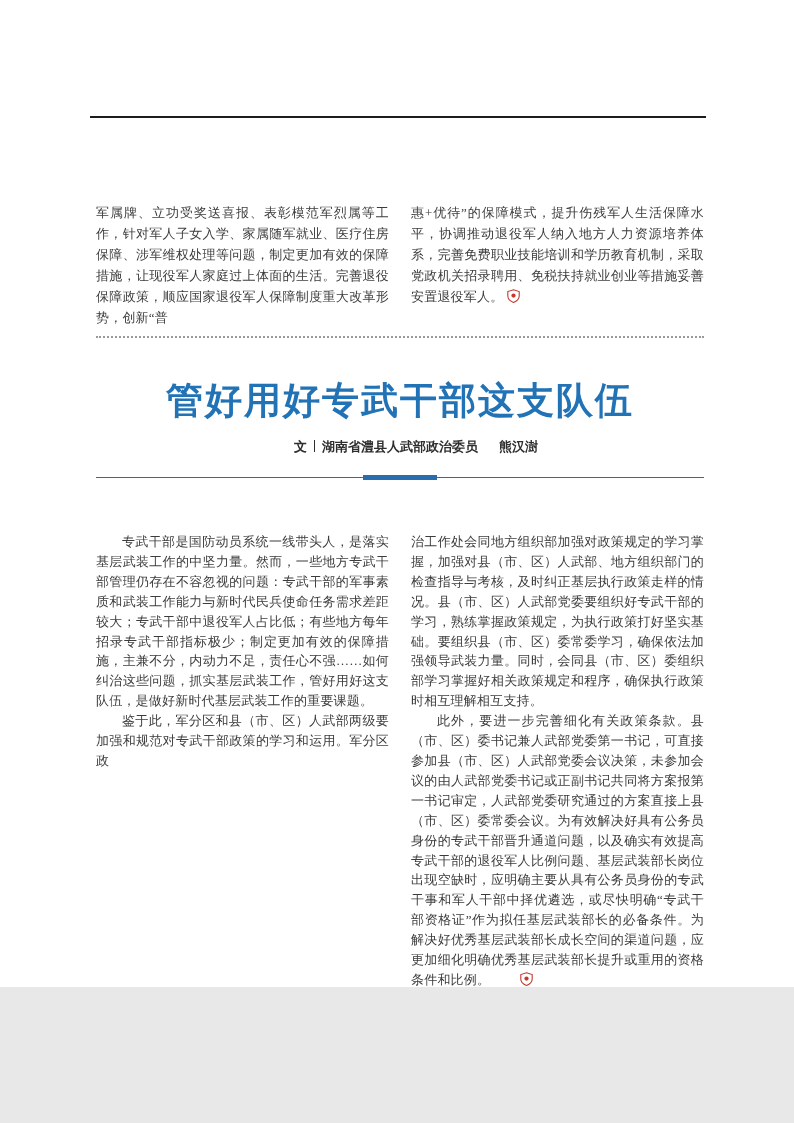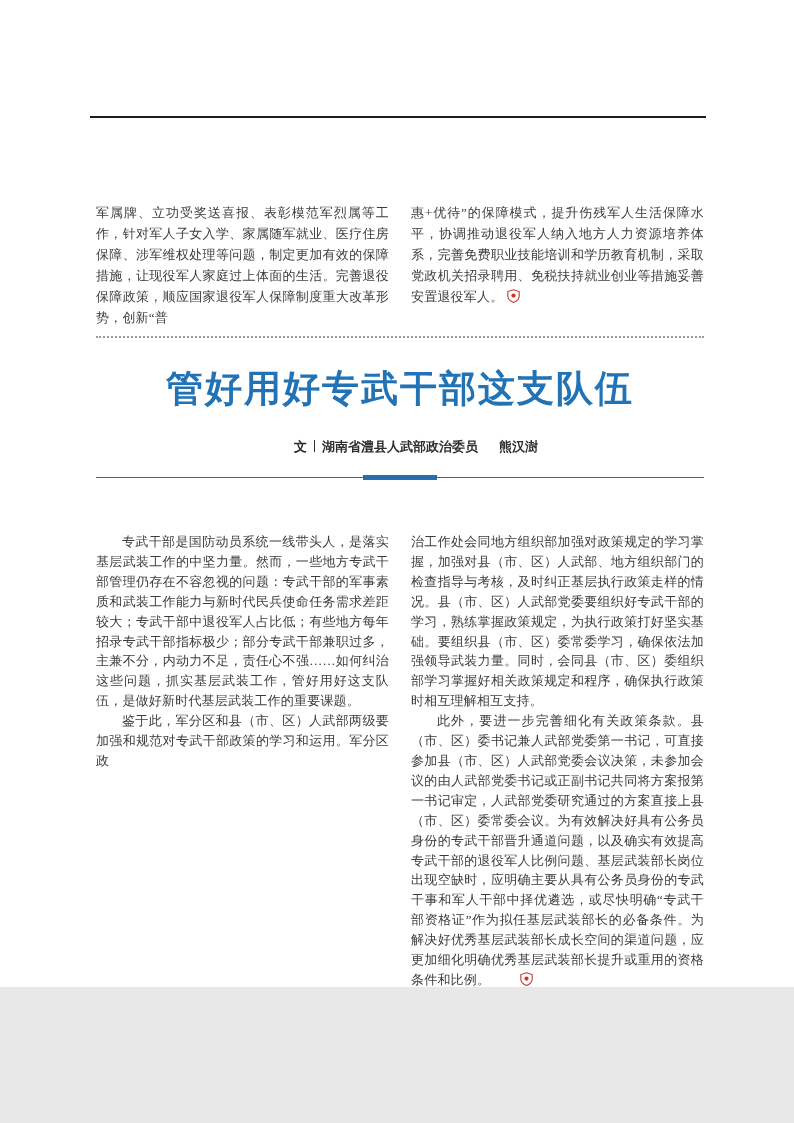--- a/index.html
+++ b/index.html
@@ -25,21 +25,21 @@
   .prev-cols { top:202px; }
   .prev-cols .col {
     font-size:13px; line-height:21px;
     text-align:justify; letter-spacing:0.2px;
   }
   .dotted-rule {
     position:absolute; top:336px; left:96px;
     width:608px; border-top:2px dotted #9a9a9a;
   }
   .article-title {
-    position:absolute; top:364px; left:96px; width:608px;
+    position:absolute; top:376px; left:96px; width:608px;
     text-align:center;
     font-family:"Liberation Sans", sans-serif;
     font-size:37px; font-weight:bold;
     color:#2173b6; letter-spacing:2px;
   }
   .byline {
     position:absolute; top:438px; left:112px; width:608px;
     text-align:center;
     font-family:"Liberation Sans", sans-serif;
     font-size:13px; font-weight:bold; color:#2e2e2e;
@@ -116,21 +116,21 @@
     <span>文</span><span class="byline-sep"></span><span>湖南省澧县人武部政治委员</span><span class="byline-author">熊汉澍</span>
   </div>
 
   <div class="title-divider">
     <div class="thin"></div>
     <div class="thick"></div>
   </div>
 
   <div class="two-col body-cols">
     <div class="col">
-      <p class="para indent">专武干部是国防动员系统一线带头人，是落实基层武装工作的中坚力量。然而，一些地方专武干部管理仍存在不容忽视的问题：专武干部的军事素质和武装工作能力与新时代民兵使命任务需求差距较大；专武干部中退役军人占比低；有些地方每年招录专武干部指标极少；部分专武干部兼职过多，主兼不分，内动力不足，责任心不强……如何纠治这些问题，抓实基层武装工作，管好用好这支队伍，是做好新时代基层武装工作的重要课题。</p>
+      <p class="para indent">专武干部是国防动员系统一线带头人，是落实基层武装工作的中坚力量。然而，一些地方专武干部管理仍存在不容忽视的问题：专武干部的军事素质和武装工作能力与新时代民兵使命任务需求差距较大；专武干部中退役军人占比低；有些地方每年招录专武干部指标极少；制定更加有效的保障措施，主兼不分，内动力不足，责任心不强……如何纠治这些问题，抓实基层武装工作，管好用好这支队伍，是做好新时代基层武装工作的重要课题。</p>
       <p class="para indent">鉴于此，军分区和县（市、区）人武部两级要加强和规范对专武干部政策的学习和运用。军分区政</p>
     </div>
     <div class="col">
       <p class="para">治工作处会同地方组织部加强对政策规定的学习掌握，加强对县（市、区）人武部、地方组织部门的检查指导与考核，及时纠正基层执行政策走样的情况。县（市、区）人武部党委要组织好专武干部的学习，熟练掌握政策规定，为执行政策打好坚实基础。要组织县（市、区）委常委学习，确保依法加强领导武装力量。同时，会同县（市、区）委组织部学习掌握好相关政策规定和程序，确保执行政策时相互理解相互支持。</p>
       <p class="para indent"><span>此外，要进一步完善细化有关政策条款。县（市、区）委书记兼人武部党委第一书记，可直接参加县（市、区）人武部党委会议决策，未参加会议的由人武部党委书记或正副书记共同将方案报第一书记审定，人武部党委研究通过的方案直接上县（市、区）委常委会议。为有效解决好具有公务员身份的专武干部晋升通道问题，以及确实有效提高专武干部的退役军人比例问题、基层武装部长岗位出现空缺时，应明确主要从具有公务员身份的专武干事和军人干部中择优遴选，或尽快明确“专武干部资格证”作为拟任基层武装部长的必备条件。为解决好优秀基层武装部长成长空间的渠道问题，应更加细化明确优秀基层武装部长提升或重用的资格条件和比例。</span><span class="end-mark">
           <svg width="13" height="14" viewBox="0 0 13 14">
             <path d="M6.5 0.8 L12.2 2.6 V7 C12.2 10.2 9.8 12.2 6.5 13.4 C3.2 12.2 0.8 10.2 0.8 7 V2.6 Z" fill="none" stroke="#c23b2e" stroke-width="1.1"></path>
             <circle cx="6.5" cy="6.6" r="2.1" fill="#c23b2e"></circle>
           </svg></span></p>
       <p class="editor-note">（本栏责任编辑／臧晨雨）</p>

